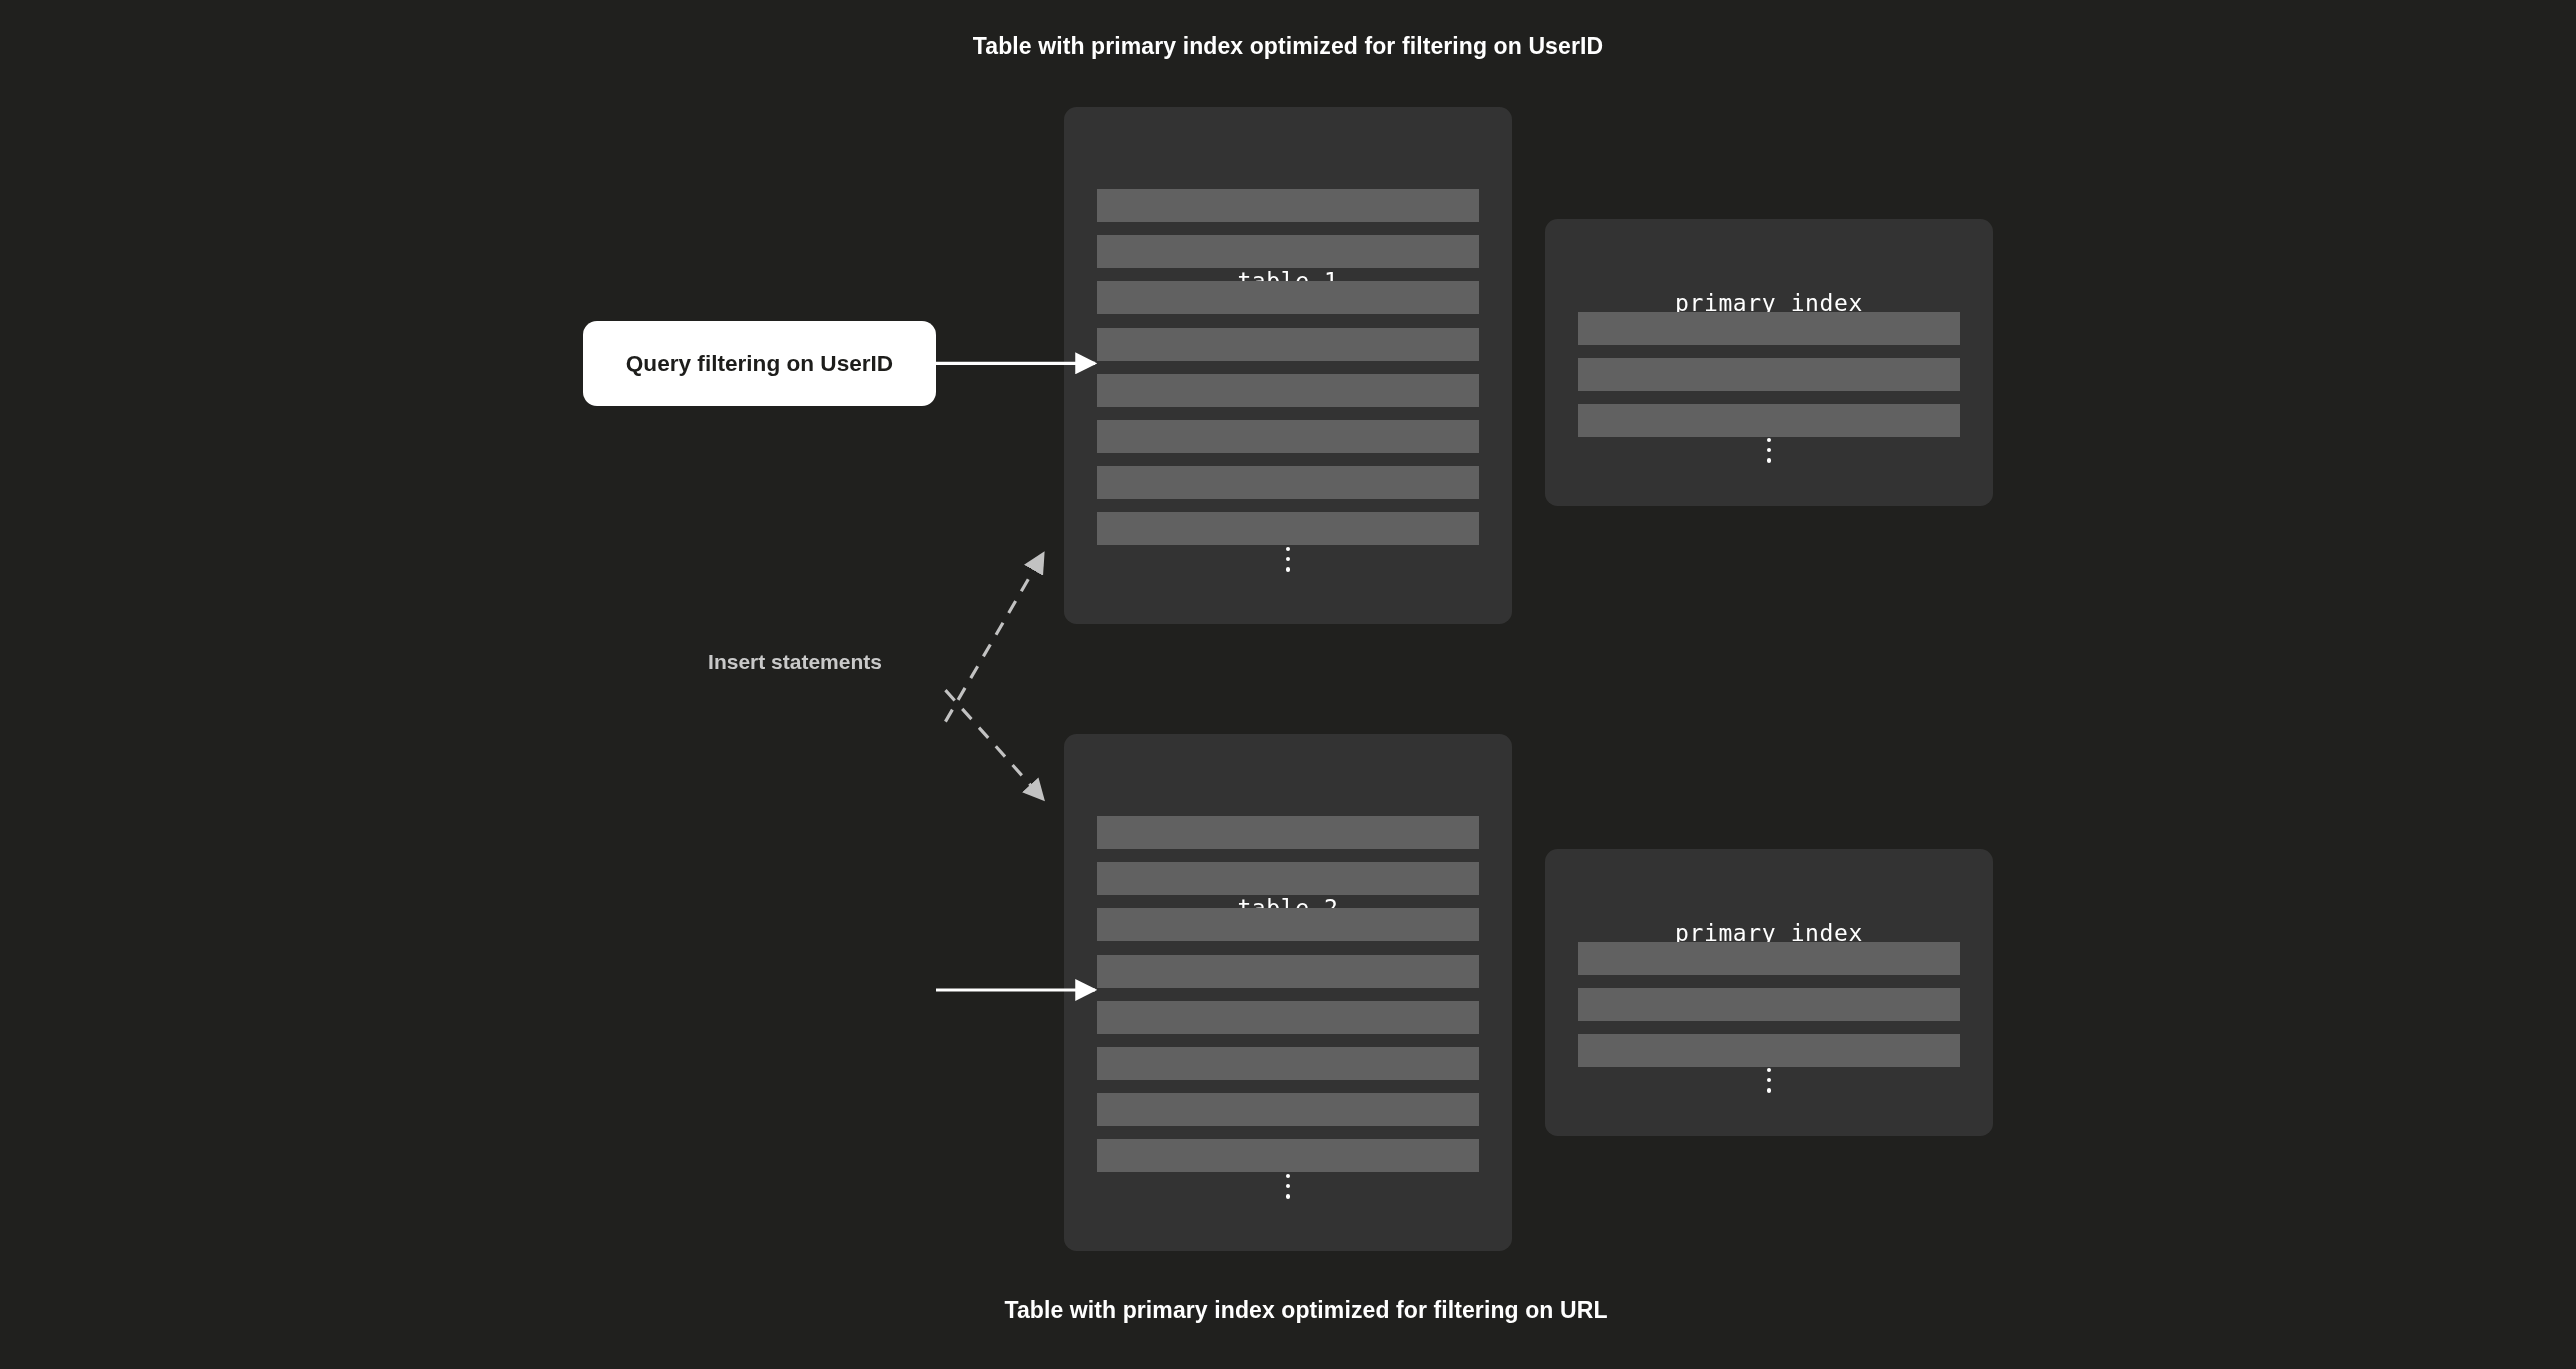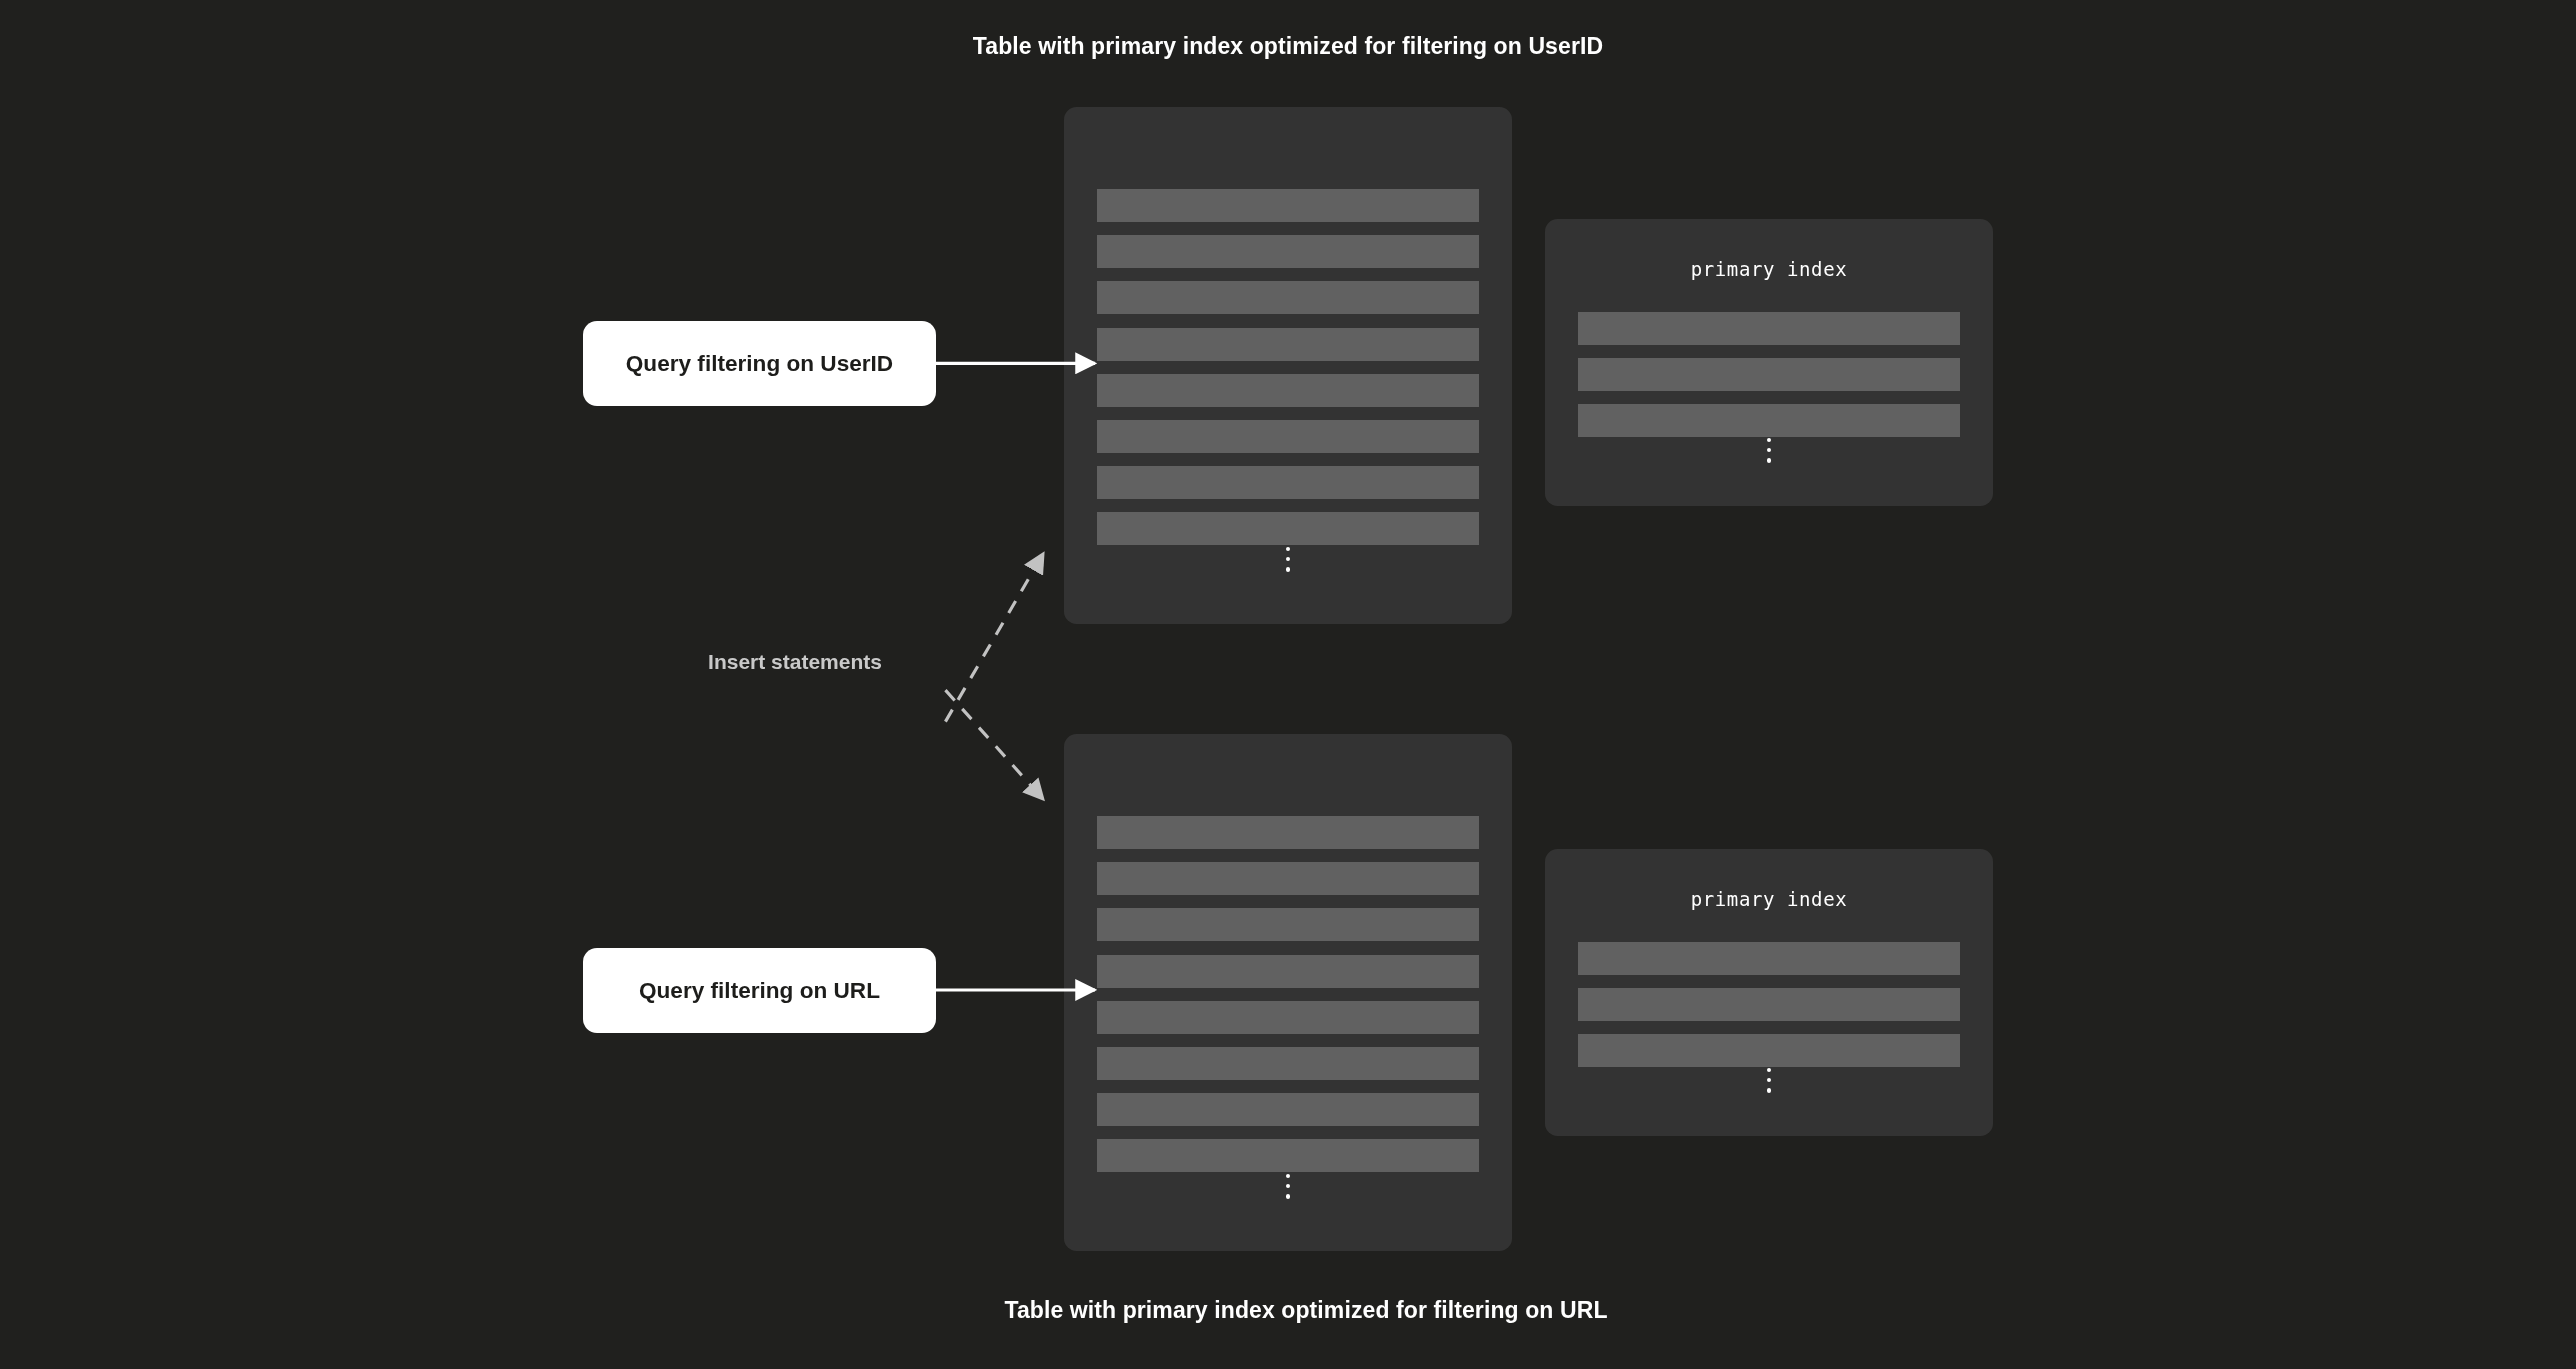--- a/index.html
+++ b/index.html
@@ -44,23 +44,24 @@
     border-radius: 12.6px;
   }
 
   .card-title {
     position: absolute;
     left: 0;
     width: 100%;
     text-align: center;
     color: #ffffff;
     font-family: "DejaVu Sans Mono", "Liberation Mono", monospace;
-    font-size: 19px;
+    font-size: 23px;
     letter-spacing: 0.6px;
     white-space: nowrap;
+    margin-top: 32px;
   }
 
   
   .bars {
     position: absolute;
     display: flex;
     flex-direction: column;
   }
   .bar {
     background: #616161;
@@ -192,23 +193,20 @@
       <span></span>
         <span></span>
         <span></span>
     </div>
   </div>
 
   <div class="query-box" id="query-box-1" style="left:583px; top:321px; width:353px; height:85px;">
     <span class="query-box-label">Query filtering on UserID</span>
   </div>
 
-  <div class="query-box" id="query-box-2" style="left:583px; top:948px; width:353px; height:85px;">
-    <span class="query-box-label">Query filtering on URL</span>
-  </div>
 
   <div id="insert-label" style="left:512px; top:647px; width:566px;">
     <div>Insert statements</div>
   </div>
 
   <svg id="connectors" viewBox="0 0 4098 2178">
     <defs>
       <marker id="arrow-solid" viewBox="0 0 10 10" refX="9" refY="5" markerWidth="7" markerHeight="7" orient="auto-start-reverse">
         <path d="M 0 0 L 10 5 L 0 10 z" fill="#ffffff"></path>
       </marker>

